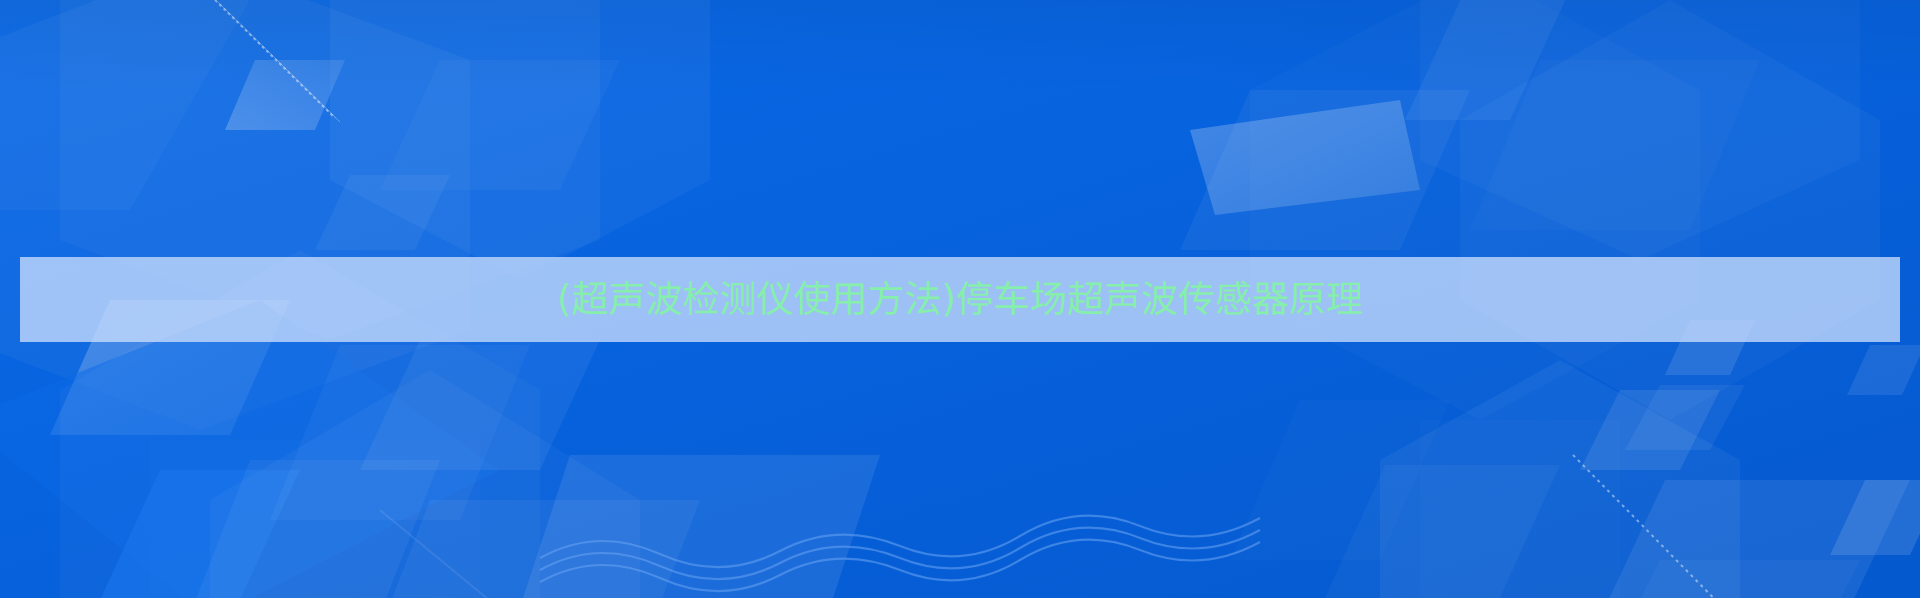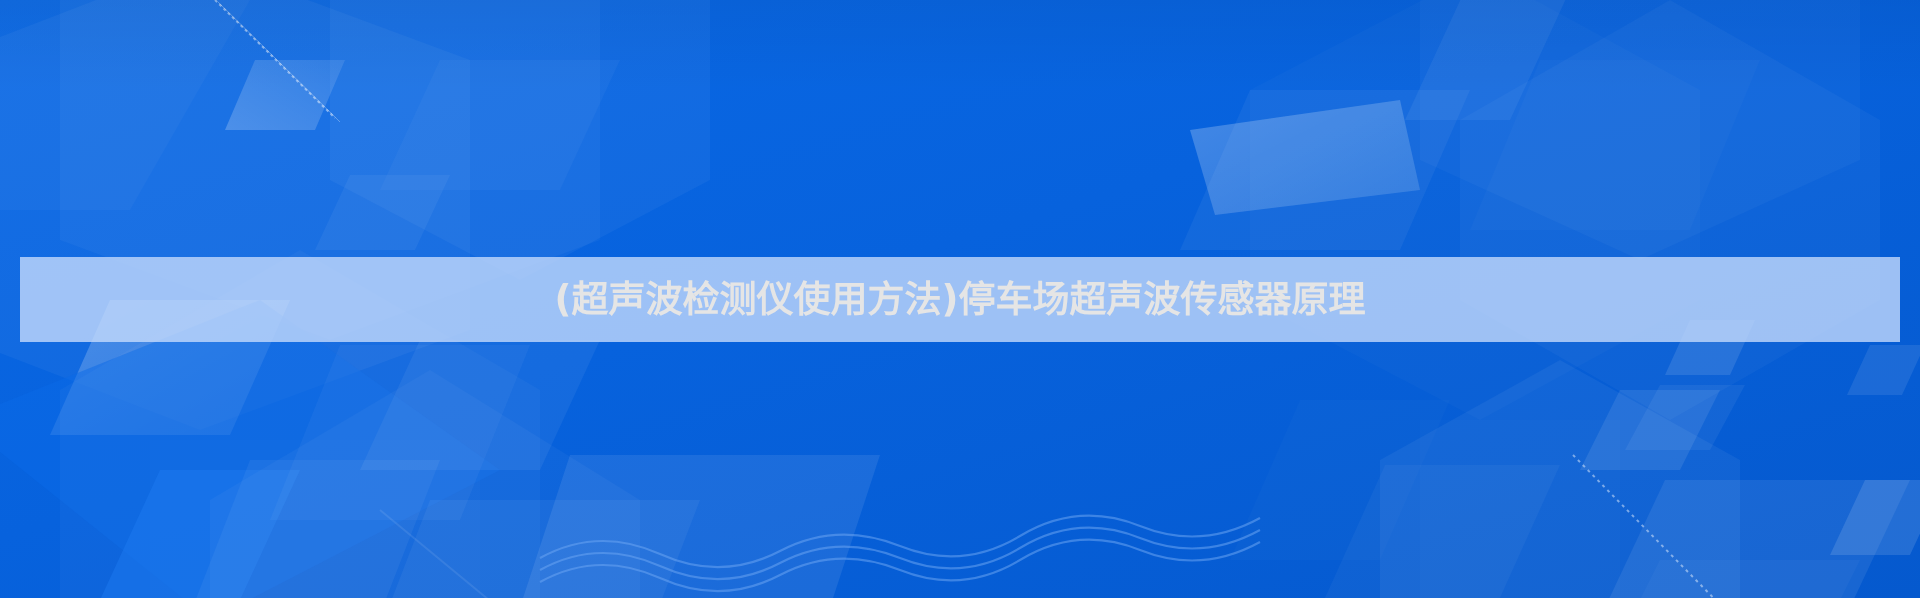--- a/index.html
+++ b/index.html
@@ -39,23 +39,23 @@
     background: rgba(200, 220, 252, 0.78);
     display: flex;
     align-items: center;
     justify-content: center;
     box-sizing: border-box;
   }
 
   .title-text {
     font-family: "DejaVu Sans", "Liberation Sans", sans-serif;
     font-size: 37px;
-    font-weight: 700;
+    font-weight: 400;
     line-height: 1;
-    color: #e5e5e5;
+    color: #86efac;
     letter-spacing: 0px;
     white-space: nowrap;
     text-align: center;
     user-select: text;
   }
 </style>
 </head>
 <body>
 
 <div id="banner-canvas">

